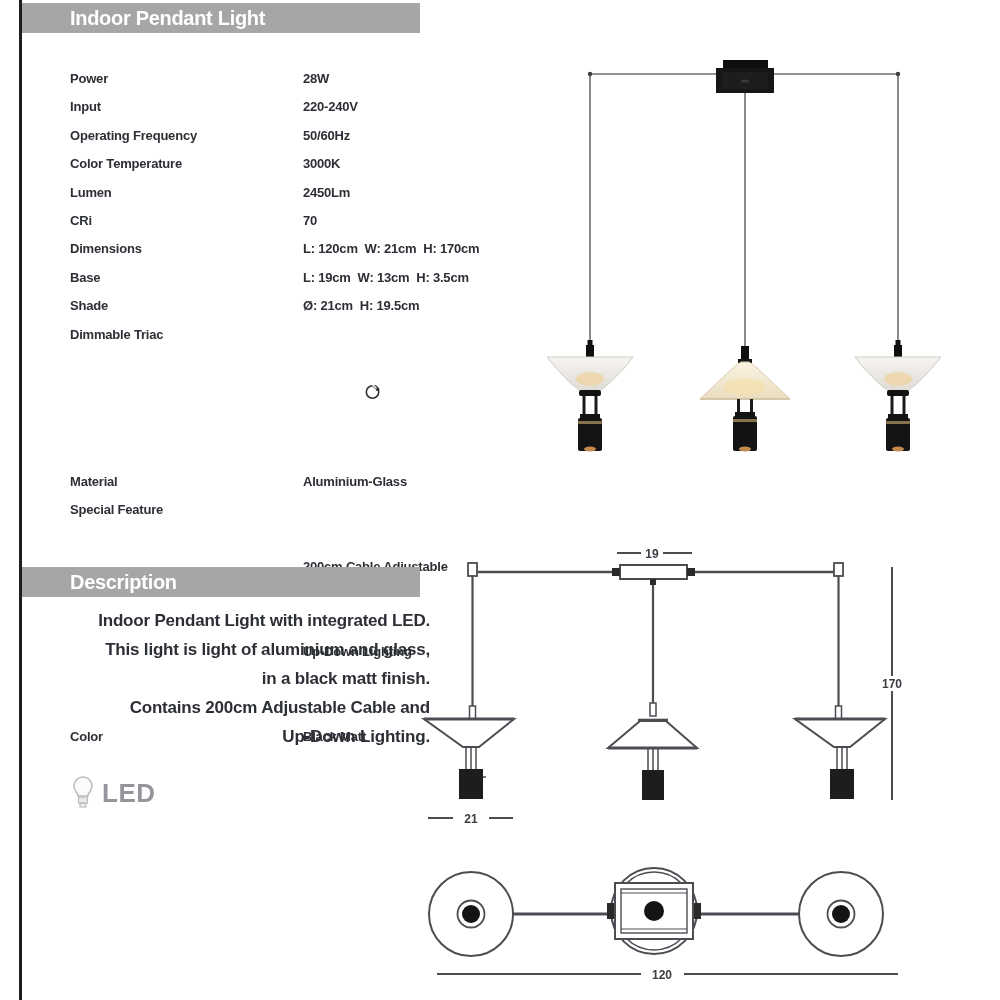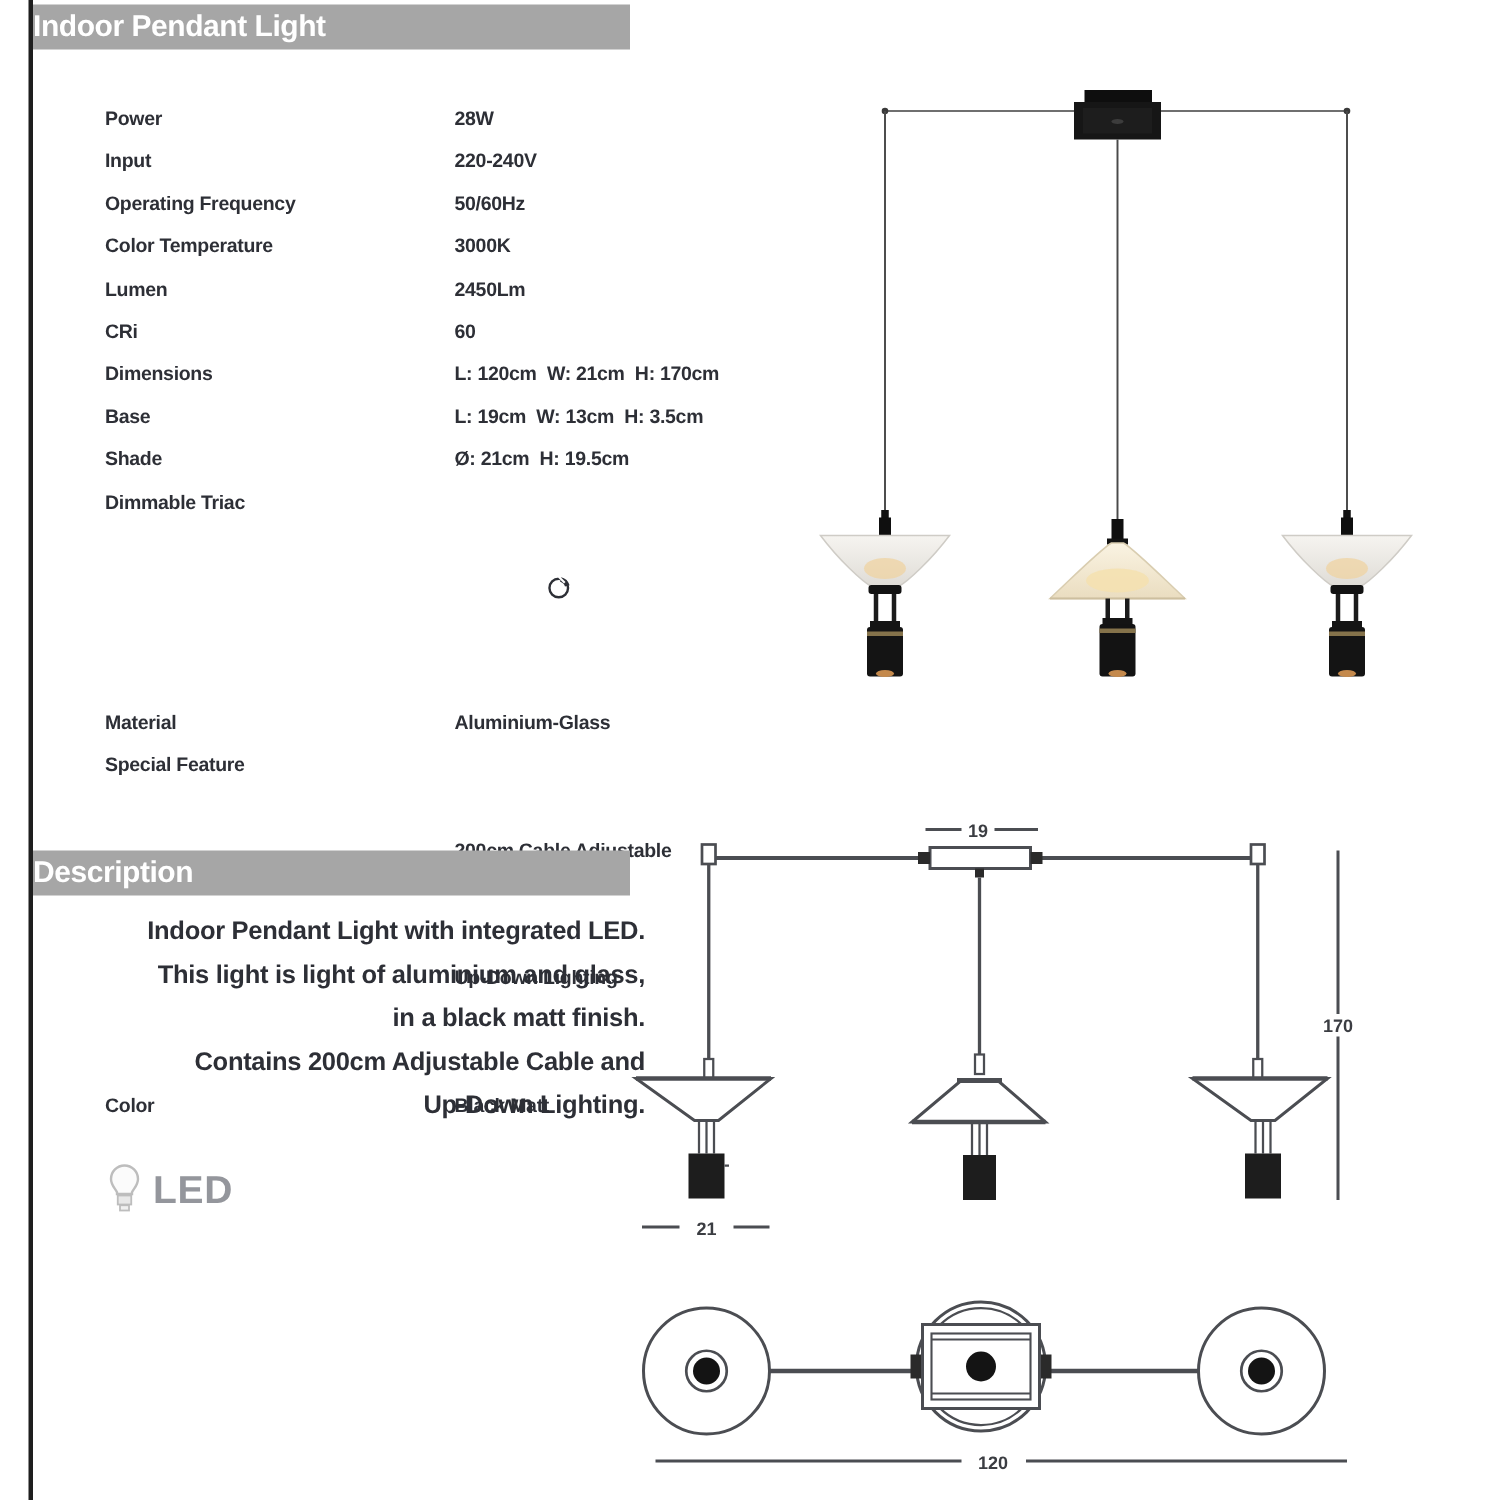--- a/index.html
+++ b/index.html
@@ -4,21 +4,21 @@
 <style>
   html,body{margin:0;padding:0;background:#ffffff;}
   .page{
     position:relative;width:1000px;height:1000px;background:#ffffff;overflow:hidden;
     font-family:"Liberation Sans",sans-serif;color:#2d2f36;
   }
   .left-rule{position:absolute;left:19px;top:0;width:3px;height:1000px;background:#1e1e1e;}
   .section-bar{
     position:absolute;left:22px;width:398px;height:30px;background:#a6a6a6;
     color:#ffffff;font-size:20px;font-weight:bold;line-height:30px;
-    box-sizing:border-box;letter-spacing:-0.3px;
+    padding-left:48px;box-sizing:border-box;letter-spacing:-0.3px;
   }
   .bar-title{display:inline-block;}
   .specs{position:absolute;left:70px;top:65px;width:520px;font-size:13px;font-weight:bold;letter-spacing:-0.2px;}
   .spec-row{display:flex;align-items:flex-start;min-height:28.4px;line-height:28.4px;}
   .spec-label{width:233px;flex:0 0 233px;white-space:pre-wrap;}
   .spec-value{white-space:pre-wrap;}
   .dimmer-wrap{display:inline-block;vertical-align:middle;margin-top:5px;}
   .desc-text{position:absolute;left:70px;top:606px;width:360px;font-size:17px;font-weight:bold;line-height:29px;letter-spacing:-0.2px;text-align:right;}
   .led-badge{position:absolute;left:70px;top:774px;display:flex;align-items:center;}
   .led-label{color:#94969c;font-size:26px;font-weight:bold;letter-spacing:0.5px;margin-left:6px;}
@@ -51,21 +51,21 @@
     <div class="spec-row">
       <div class="spec-label">Color Temperature</div>
       <div class="spec-value">3000K</div>
     </div>
     <div class="spec-row">
       <div class="spec-label">Lumen</div>
       <div class="spec-value">2450Lm</div>
     </div>
     <div class="spec-row">
       <div class="spec-label">CRi</div>
-      <div class="spec-value">60</div>
+      <div class="spec-value">70</div>
     </div>
     <div class="spec-row">
       <div class="spec-label">Dimensions</div>
       <div class="spec-value">L: 120cm  W: 21cm  H: 170cm</div>
     </div>
     <div class="spec-row">
       <div class="spec-label">Base</div>
       <div class="spec-value">L: 19cm  W: 13cm  H: 3.5cm</div>
     </div>
     <div class="spec-row">

